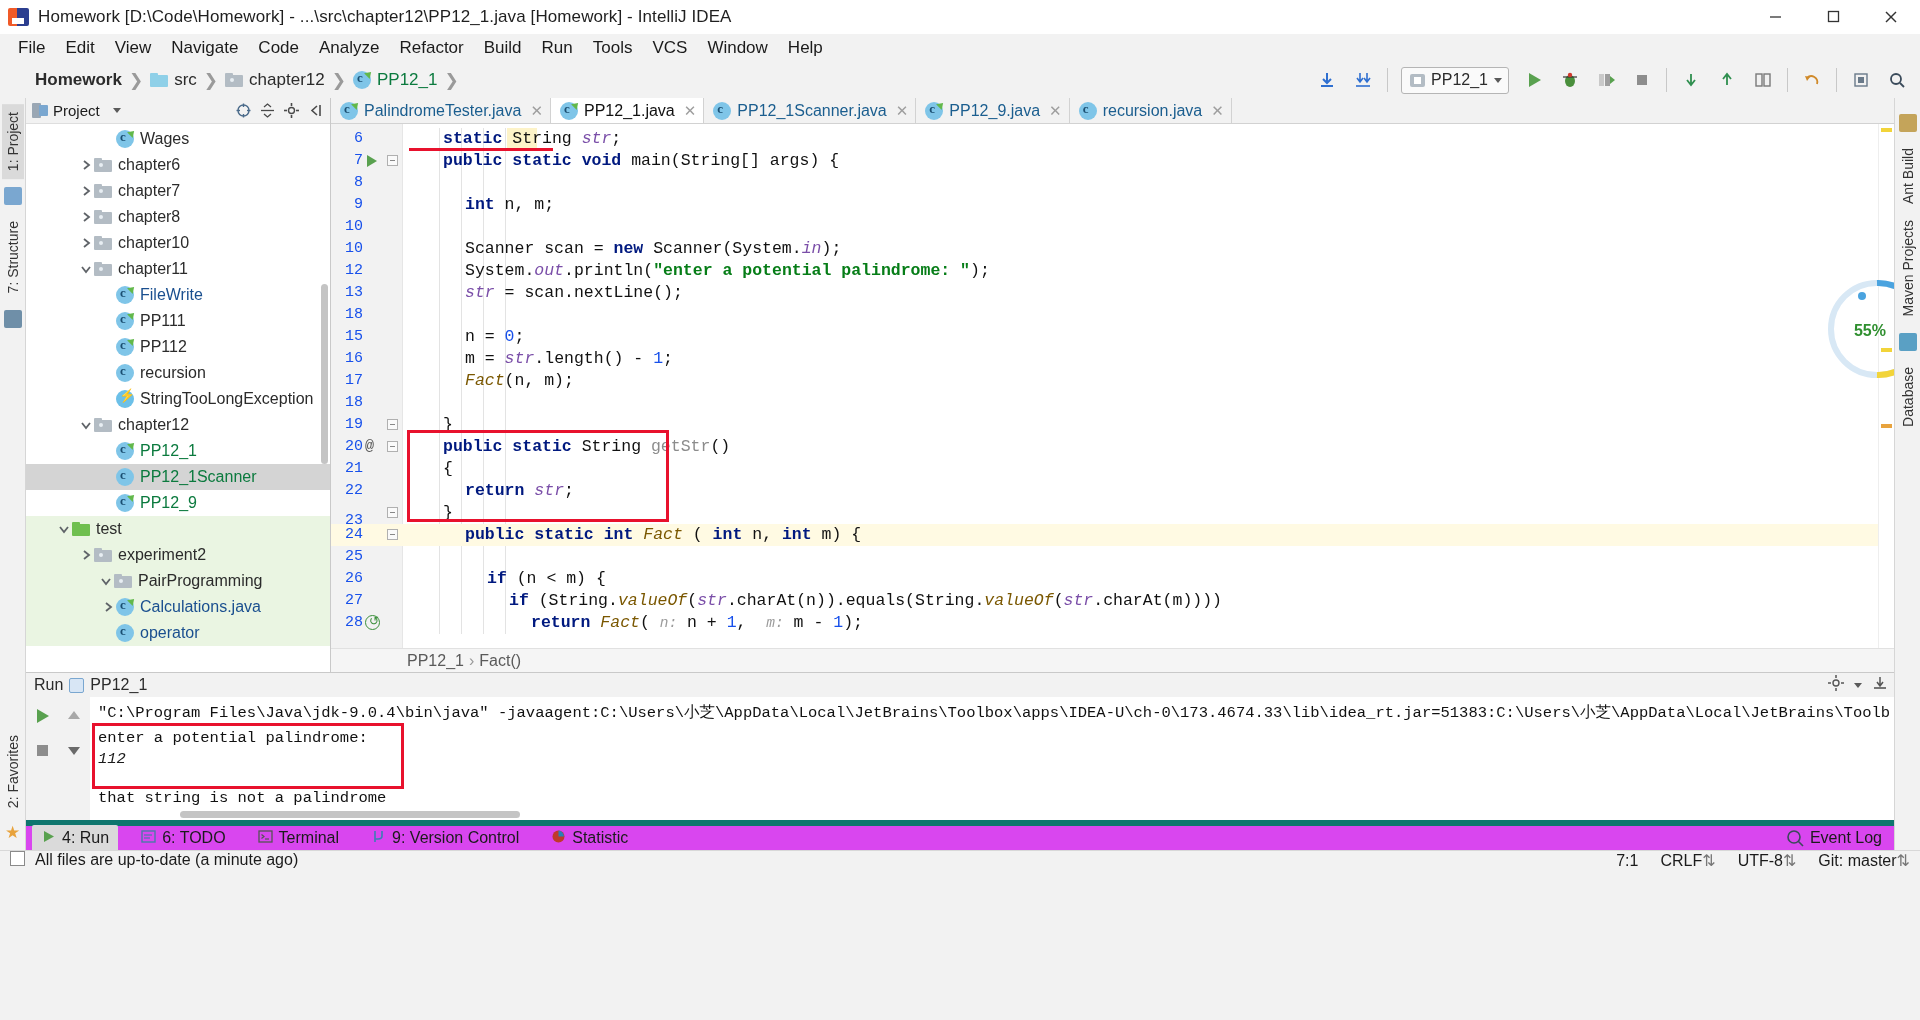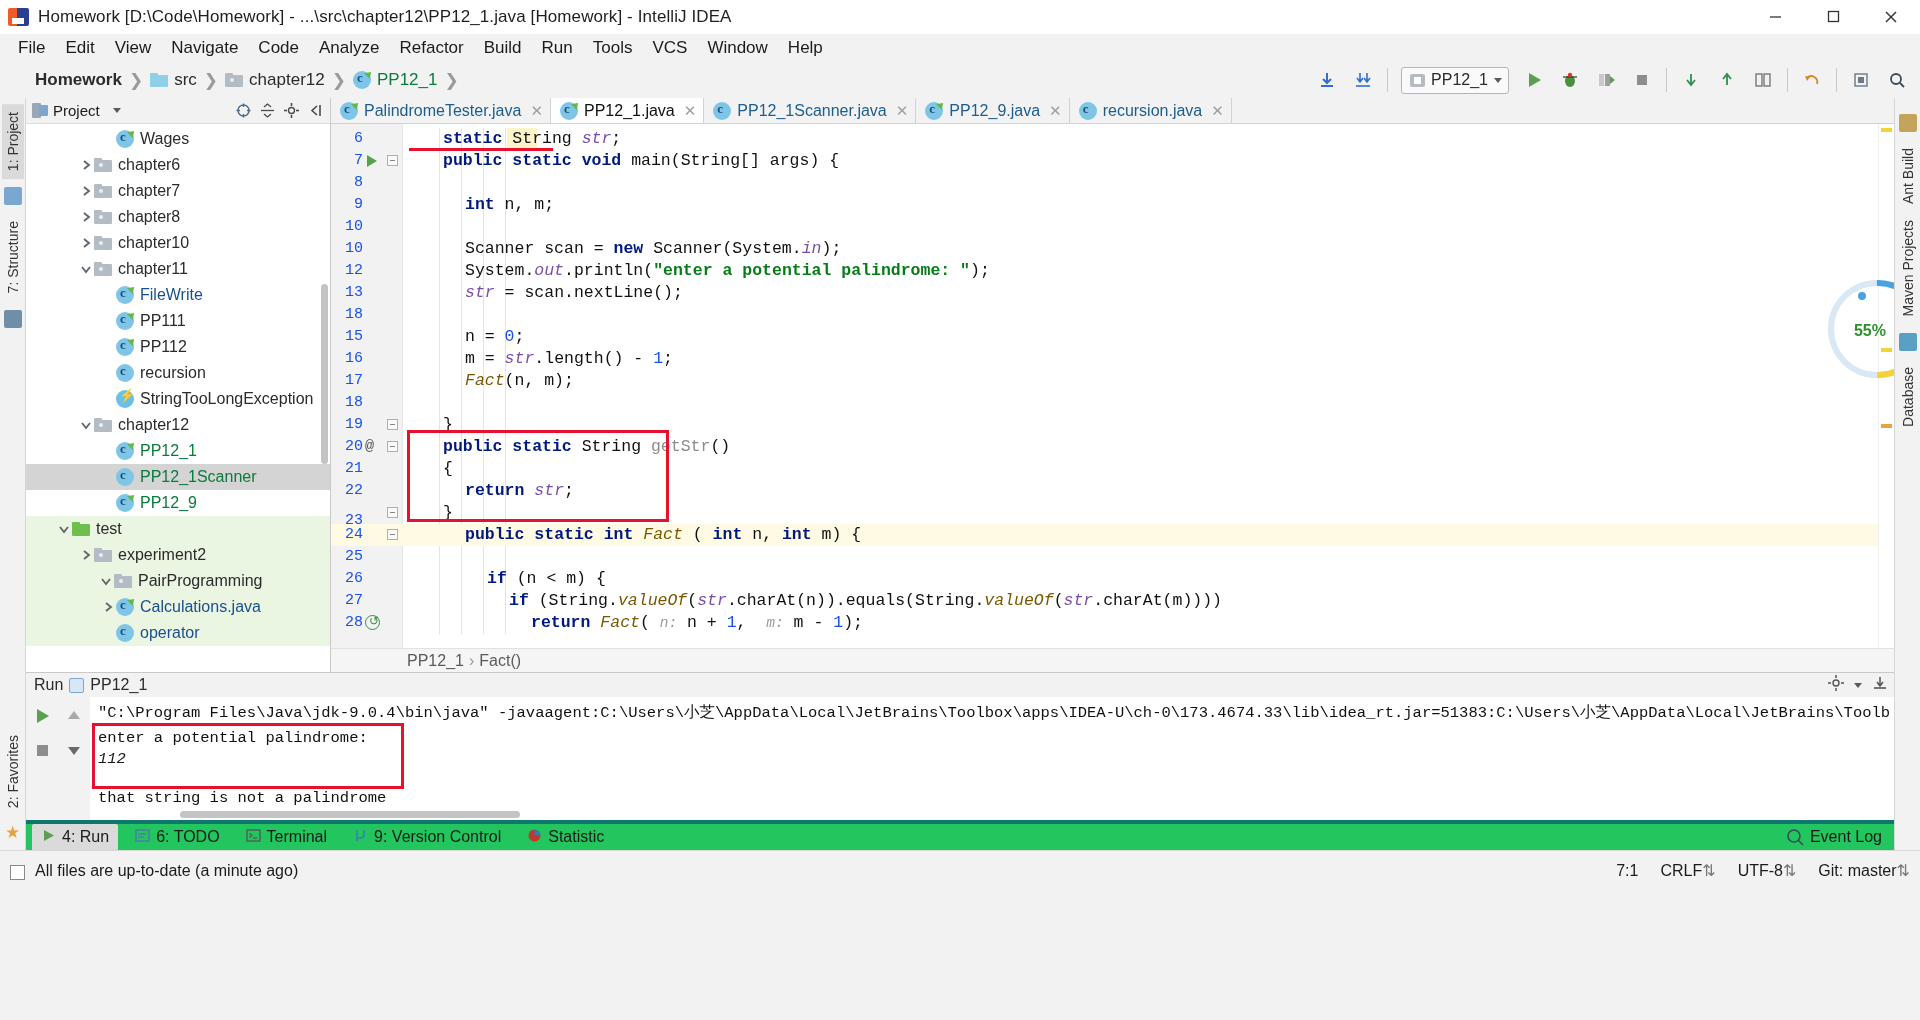--- a/index.html
+++ b/index.html
@@ -144,27 +144,27 @@
   .run-body{flex:1 1 auto;display:flex;min-height:0;}
   .run-side{width:64px;flex:0 0 64px;background:#f2f2f2;display:flex;flex-direction:column;align-items:center;padding-top:4px;gap:4px;}
   .rs-col{display:flex;width:64px;}
   .rs-btn{width:32px;height:30px;display:flex;align-items:center;justify-content:center;}
   .console{flex:1 1 auto;position:relative;overflow:hidden;background:#fff;font-family:"Liberation Mono",monospace;font-size:15.5px;padding:6px 0 0 8px;}
   .cline{white-space:pre;line-height:21px;color:#111;}
   .cline.ital{font-style:italic;color:#1b1b1b;}
   .consolescroll{position:absolute;left:90px;bottom:2px;height:7px;width:340px;background:#c4c4c4;border-radius:4px;}
 
   
-  .bottabs{height:30px;flex:0 0 30px;display:flex;align-items:center;background:#22c55e;border-top:4px solid #0f766e;padding-left:6px;gap:8px;}
+  .bottabs{height:30px;flex:0 0 30px;display:flex;align-items:center;background:#d946ef;border-top:6px solid #0f766e;padding-left:6px;gap:14px;}
   .btab{display:flex;align-items:center;gap:6px;padding:4px 9px;font-size:16px;color:#1b1b1b;white-space:nowrap;}
   .btab.sel{background:#dadada;border-radius:2px;}
   .bt-right{margin-left:auto;display:flex;align-items:center;gap:6px;padding-right:12px;font-size:16px;color:#1b1b1b;}
 
   
-  .statusbar{height:30px;flex:0 0 30px;display:flex;align-items:flex-end;background:#f2f2f2;border-top:1px solid #d8d8d8;padding:0 10px;font-size:16px;color:#1b1b1b;gap:10px;}
+  .statusbar{height:30px;flex:0 0 30px;display:flex;align-items:flex-start;background:#f2f2f2;border-top:1px solid #d8d8d8;padding:0 10px;font-size:16px;color:#1b1b1b;gap:10px;}
   .sb-right{margin-left:auto;display:flex;align-items:center;gap:22px;}
   .sq{width:15px;height:15px;border:1px solid #8a8a8a;background:#fff;}
 </style>
 </head>
 <body>
 
 <div class="app">
 
   <div class="titlebar">
     <div class="tb-icon">

